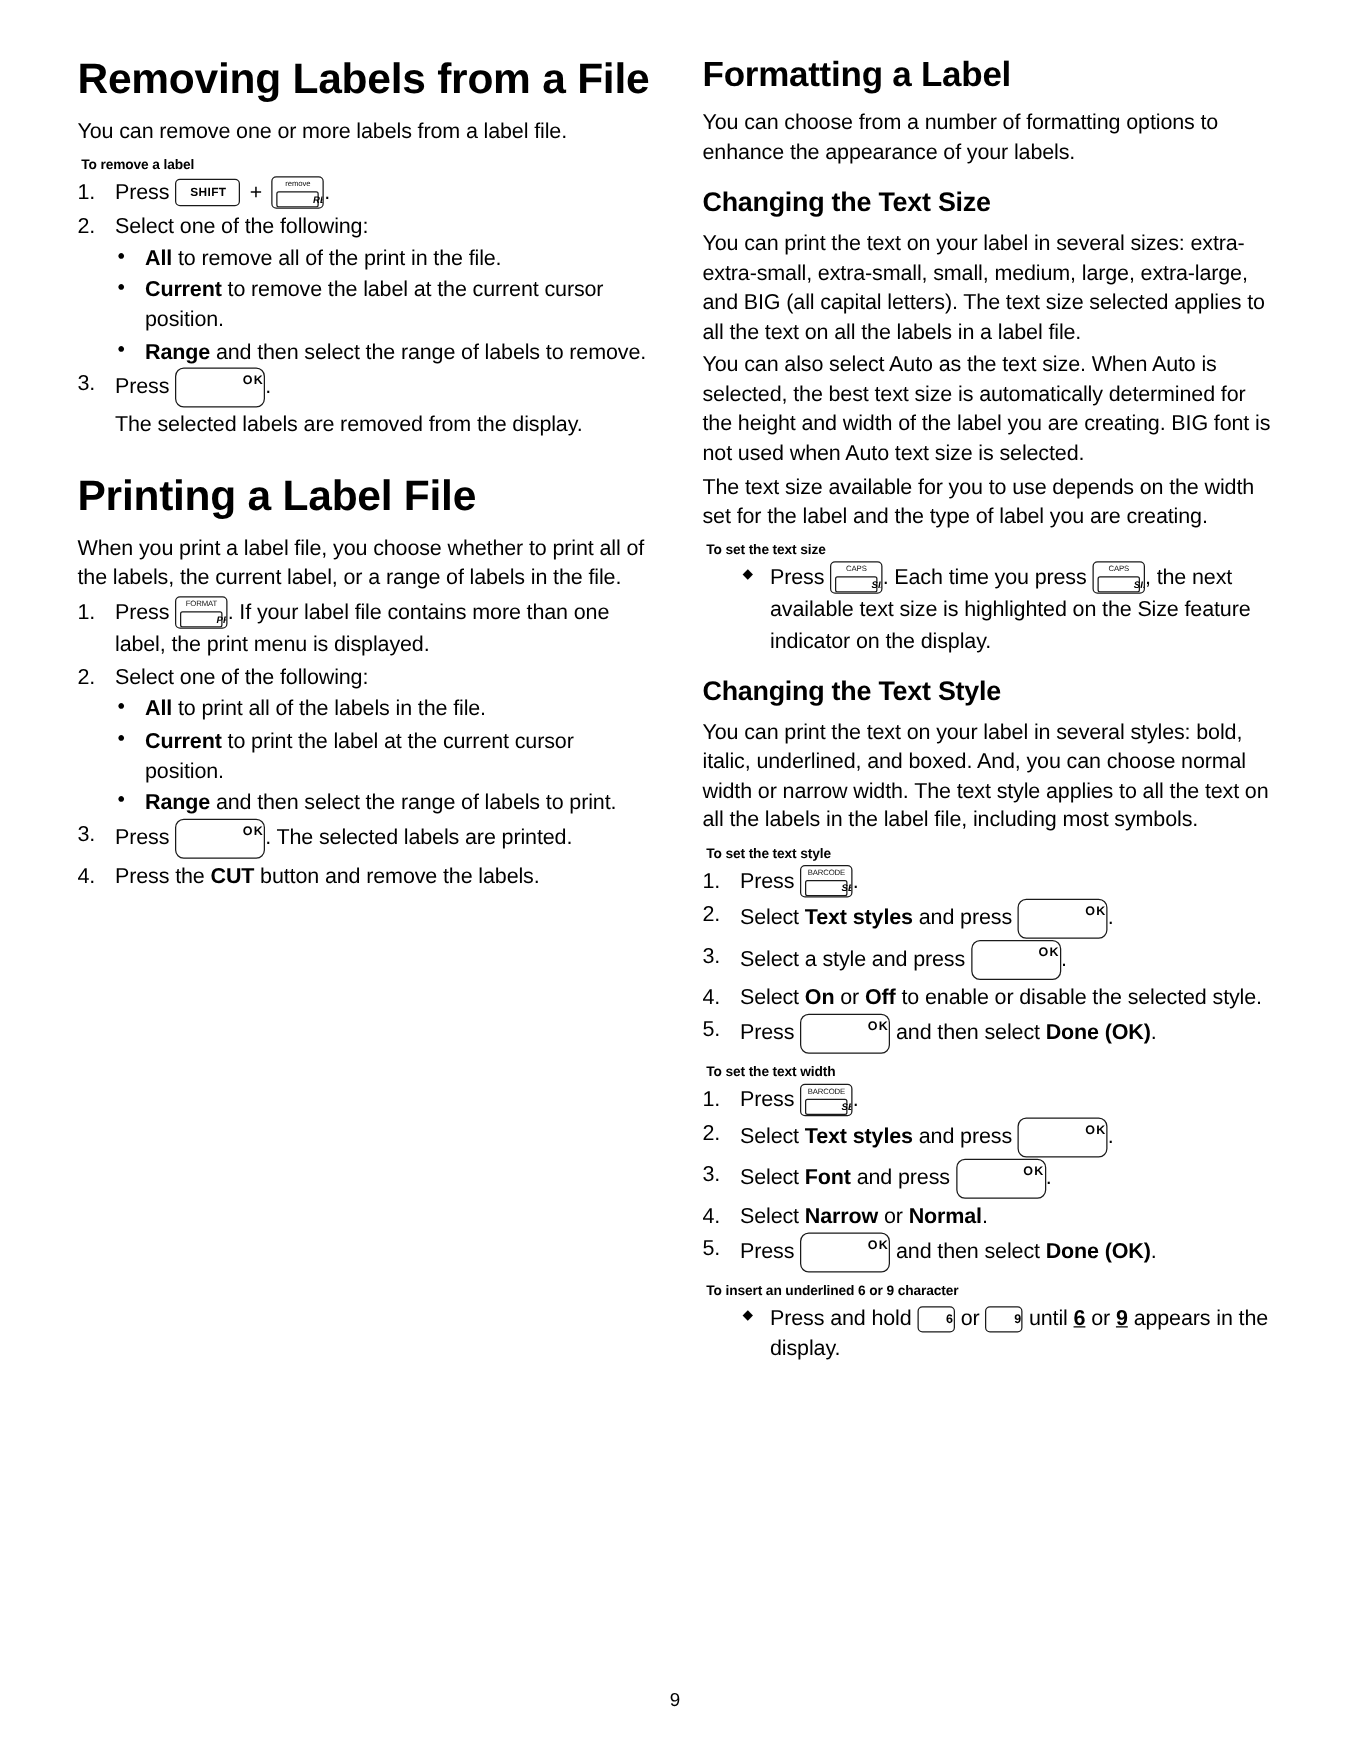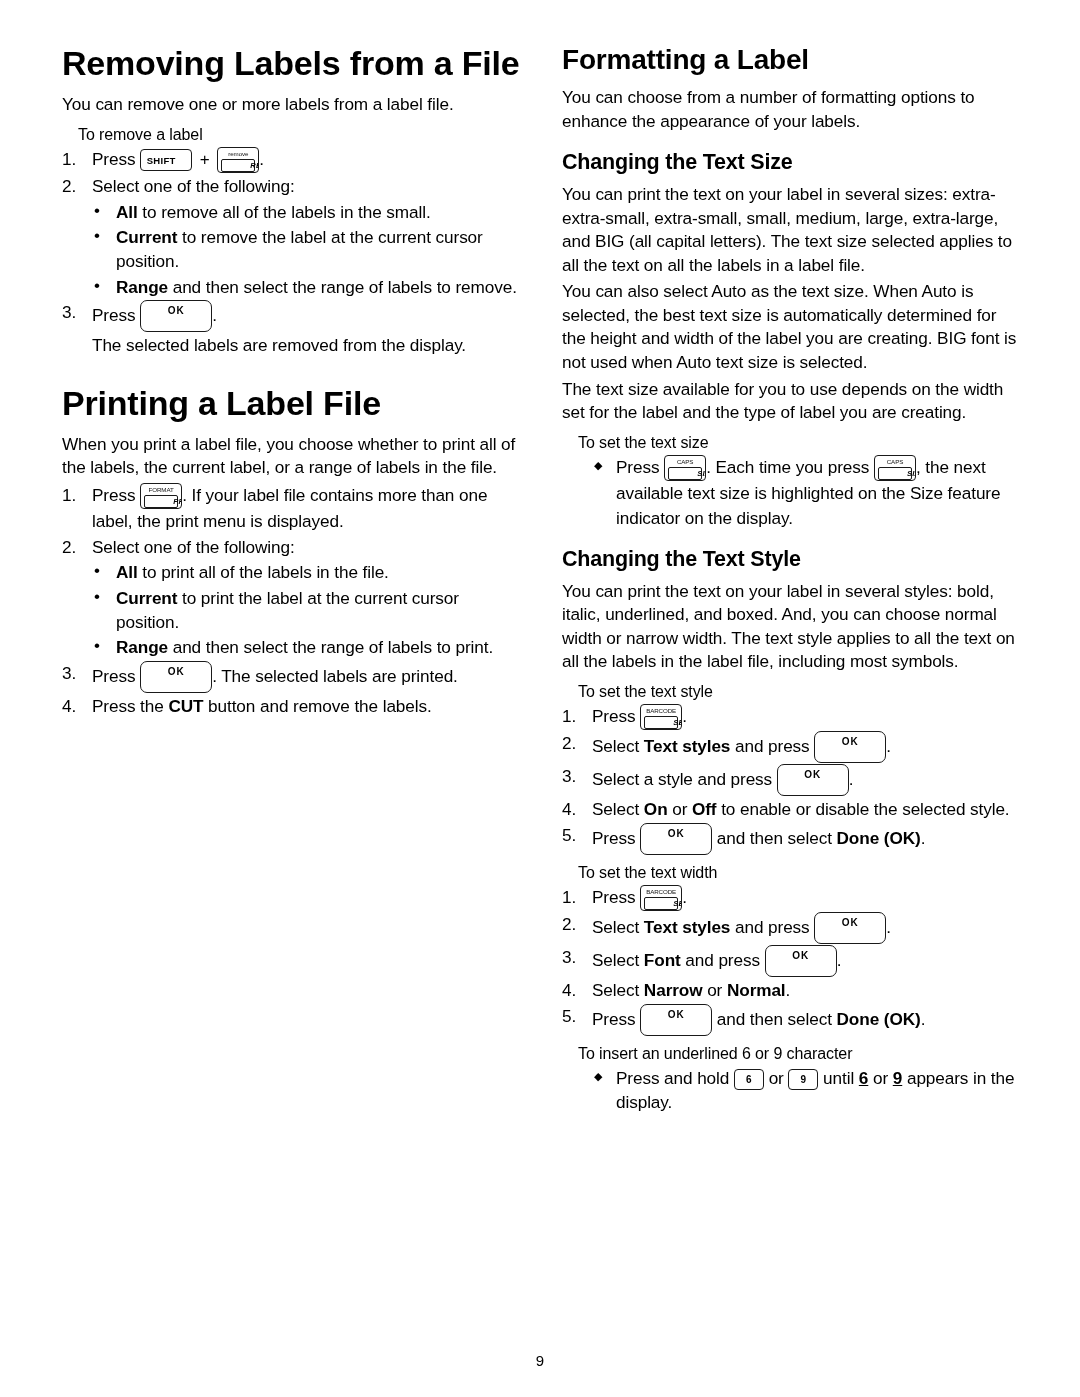--- a/index.html
+++ b/index.html
@@ -45,23 +45,23 @@
     letter-spacing: -0.2px;
     line-height: 1.15;
   }
   p.body {
     font-size: 17.2px;
     line-height: 1.37;
     margin: 0 0 3px 0;
     letter-spacing: -0.1px;
   }
   .procedure-title {
-    font-size: 16px;
-    font-weight: normal;
-    margin: 9px 0 3px 16px;
+    font-size: 11px;
+    font-weight: bold;
+    margin: 9px 0 3px 3px;
     letter-spacing: -0.1px;
   }
   ol.steps {
     list-style: none;
     margin: 0;
     padding: 0;
     font-size: 17.2px;
     line-height: 1.42;
   }
   ol.steps > li {
@@ -116,20 +116,21 @@
     background: #ffffff;
     box-sizing: border-box;
     text-align: center;
     overflow: hidden;
   }
   .key .cap {
     font-family: "Liberation Sans", sans-serif;
     font-weight: bold;
     display: block;
     line-height: 1;
+    text-align: right;
   }
   
   .key-ok {
     width: 72px;
     height: 32px;
     border-radius: 7px;
     line-height: 19px;
   }
   .key-ok .cap {
     font-size: 10px;
@@ -249,21 +250,21 @@
             <span class="bot">RECALL</span>
           </span><span>.</span>
         </li>
         <li>
           <span class="num">2.</span>
           <span>Select one of the following:</span>
         </li>
       </ol>
 
       <ul class="bullets">
-        <li><span class="dot">•</span><b>All</b><span> to remove all of the labels in the small.</span></li>
+        <li><span class="dot">•</span><b>All</b><span> to remove all of the print in the file.</span></li>
         <li><span class="dot">•</span><b>Current</b><span> to remove the label at the current cursor position.</span></li>
         <li><span class="dot">•</span><b>Range</b><span> and then select the range of labels to remove.</span></li>
       </ul>
 
       <ol class="steps">
         <li>
           <span class="num">3.</span>
           <span>Press</span>
           <span class="key key-ok">
             <span class="cap">OK</span>

